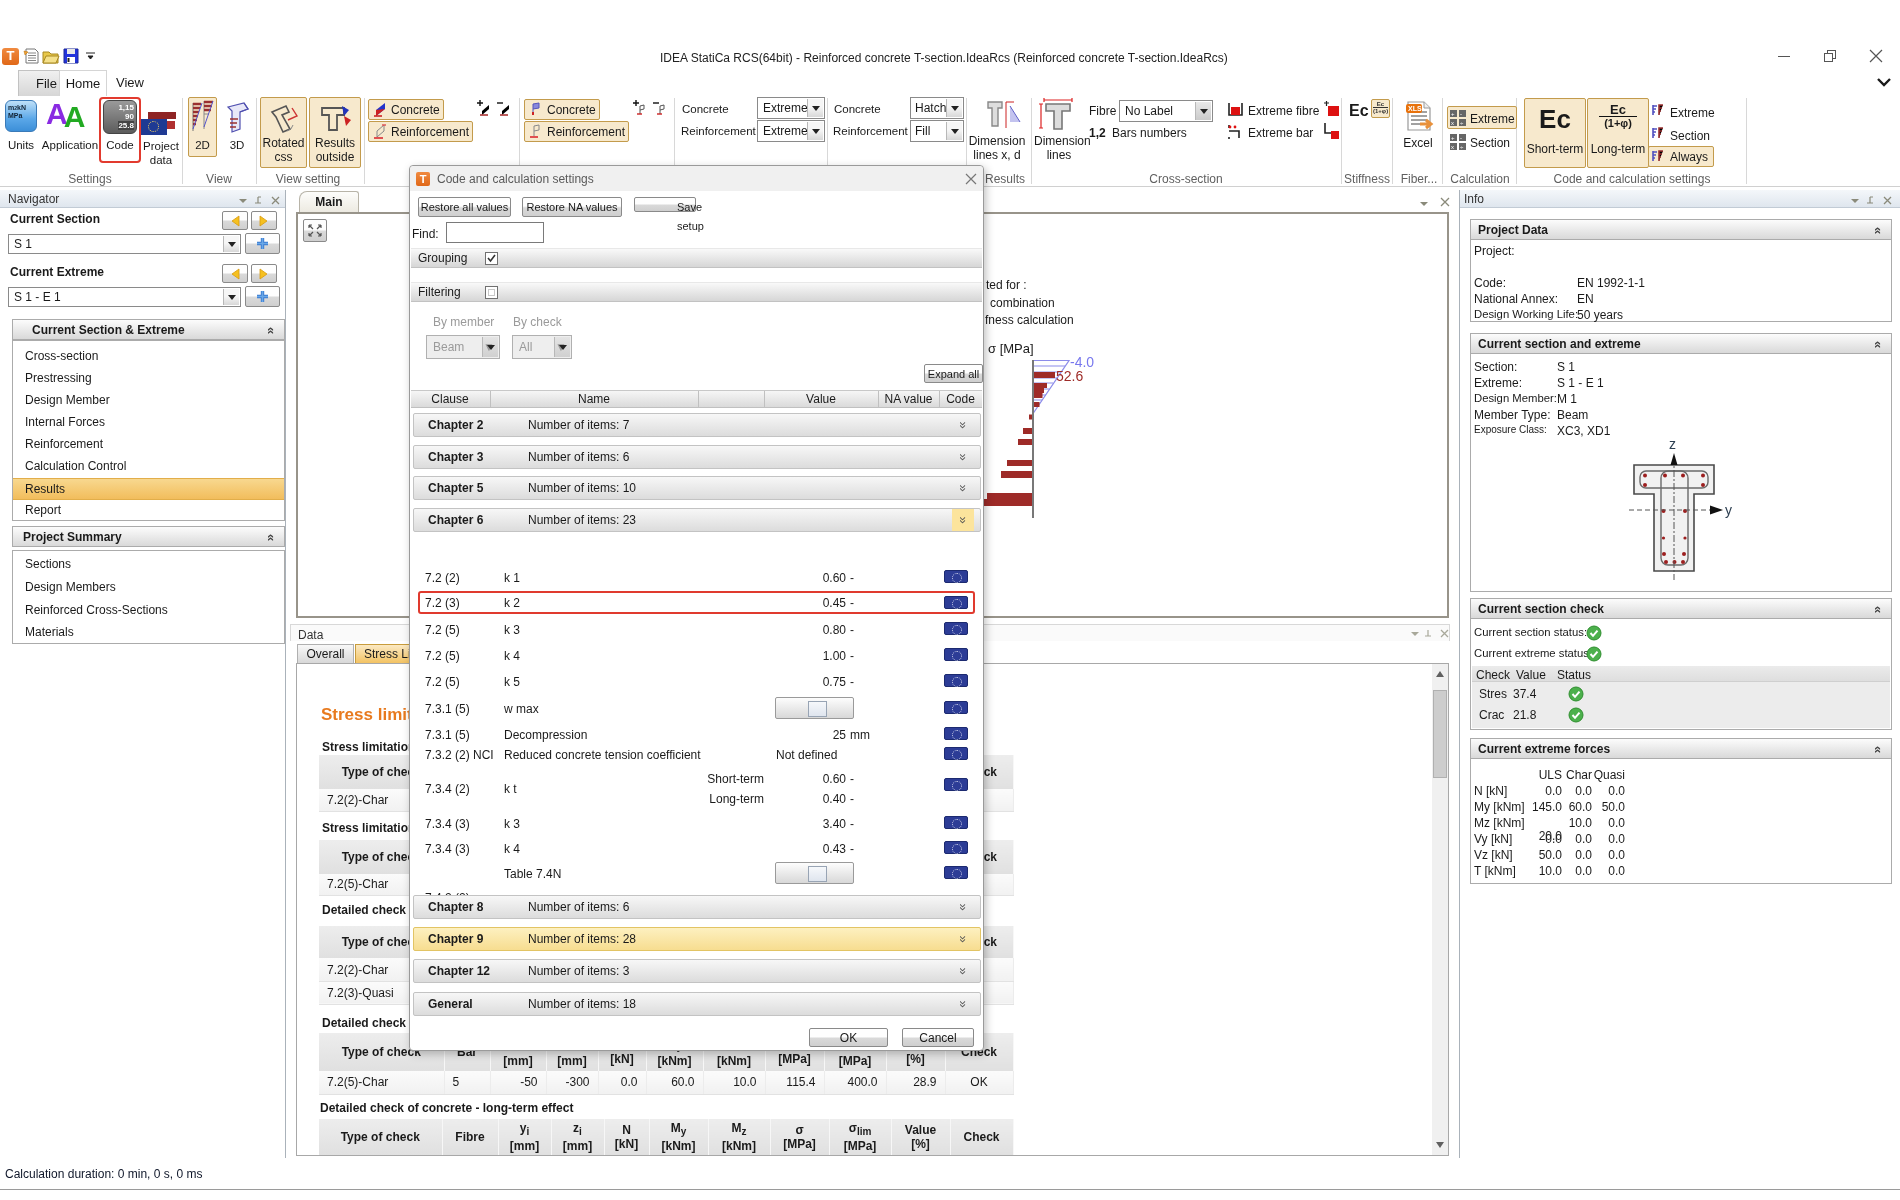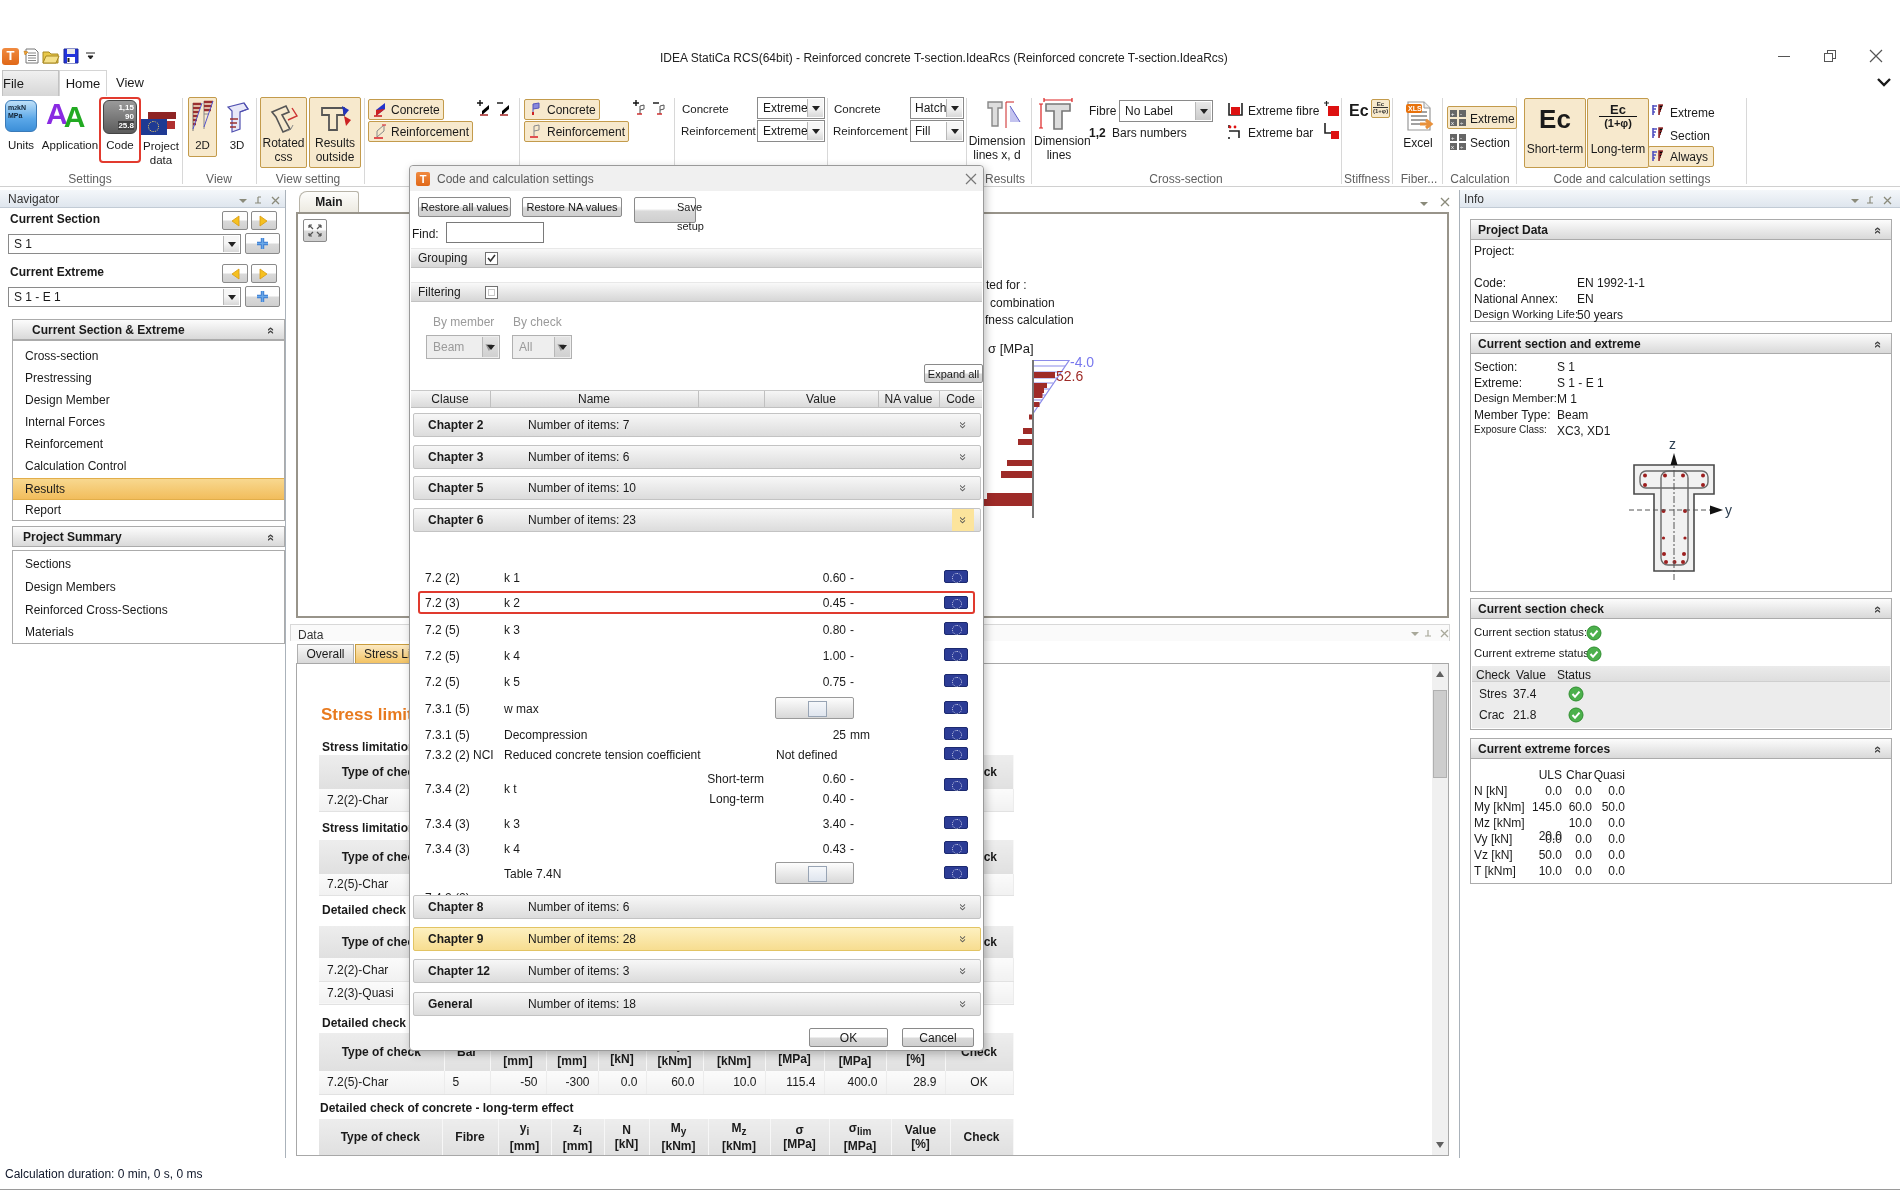--- a/index.html
+++ b/index.html
@@ -65,21 +65,21 @@
   </svg>
 
 <div class="abs" style="left:1778px;top:56px;width:12px;height:1px;background:#555;"></div>
 <div class="abs" style="left:1827px;top:50px;width:9px;height:9px;border:1px solid #555;"></div>
 <div class="abs" style="left:1824px;top:53px;width:9px;height:9px;border:1px solid #555;background:#fff;"></div>
 <svg class="abs" style="left:1868px;top:48px;" width="16" height="16">
     <path d="M2 2 L14 14 M14 2 L2 14" stroke="#555" stroke-width="1.2"></path>
   </svg>
 
 <div class="abs" style="left:0;top:70px;width:1900px;height:26px;background:#fff;"></div>
-<div class="abs" style="left:2px;top:70px;width:57px;height:34px;background:linear-gradient(#f0f0f0,#cfcfcf);border:1px solid #c2c2c2;text-align:left;line-height:25px;font-size:13px;">File</div>
+<div class="abs" style="left:18px;top:70px;width:57px;height:34px;background:linear-gradient(#f0f0f0,#cfcfcf);border:1px solid #c2c2c2;text-align:center;line-height:25px;font-size:13px;">File</div>
 <div class="abs" style="left:59px;top:70px;width:48px;height:27px;background:#fff;border:1px solid #d5d5d5;border-bottom:none;text-align:center;line-height:25px;font-size:13px;">Home</div>
 <div class="abs" style="left:107px;top:70px;width:46px;height:26px;text-align:center;line-height:25px;font-size:13px;">View</div>
 <svg class="abs" style="left:1876px;top:76px;" width="16" height="12">
     <path d="M2 3 L8 9 L14 3" stroke="#1a1a1a" stroke-width="2.4" fill="none"></path>
   </svg>
 
 <div class="abs" id="ribbon" style="left:0;top:96px;width:1900px;height:91px;background:#fff;border-bottom:1px solid #d0d0d0;"></div>
 
 <div class="vsep" style="left:182px;"></div>
 <div class="vsep" style="left:256px;"></div>
@@ -816,21 +816,21 @@
 <div class="abs" id="dialog" style="left:409px;top:165px;width:575px;height:886px;background:#fff;border:1px solid #9a9a9a;border-radius:4px;box-shadow:2px 3px 8px rgba(0,0,0,0.25);">
  <div class="abs" style="left:0;top:0;width:573px;height:25px;background:#f0f0f0;border-radius:4px 4px 0 0;"></div>
  <div class="abs" style="left:6px;top:6px;width:14px;height:14px;border-radius:2px;background:linear-gradient(#f08a40,#e06818);color:#fff;font-weight:bold;font-size:11px;text-align:center;line-height:14px;">T</div>
  <div class="abs" style="left:27px;top:6px;color:#5a5a5a;">Code and calculation settings</div>
  <svg class="abs" style="left:555px;top:7px;" width="12" height="12">
       <path d="M1 1 L11 11 M11 1 L1 11" stroke="#777" stroke-width="1.2"></path>
     </svg>
 
  <div class="abs btn" style="left:8px;top:31px;width:93px;height:20px;line-height:19px;font-size:11px;">Restore all values</div>
  <div class="abs btn" style="left:112px;top:31px;width:100px;height:20px;line-height:19px;font-size:11px;">Restore NA values</div>
- <div class="abs btn" style="left:224px;top:31px;width:62px;height:26px;line-height:19px;font-size:11px;padding-left:42px;">Save setup</div>
+ <div class="abs btn" style="left:224px;top:31px;width:62px;height:15px;line-height:19px;font-size:11px;padding-left:42px;">Save setup</div>
  <div class="abs" style="left:2px;top:61px;">Find:</div>
  <div class="abs" style="left:36px;top:56px;width:98px;height:21px;background:#fff;border:1px solid #7a7a7a;"></div>
 
  <div class="abs" style="left:1px;top:82px;width:571px;height:20px;background:linear-gradient(#f9f9f9,#d6d6d6);border-top:1px solid #e8e8e8;border-bottom:1px solid #c2c2c2;"></div>
  <div class="abs" style="left:8px;top:85px;">Grouping</div>
  <div class="abs" style="left:75px;top:86px;width:13px;height:13px;background:#fff;border:1px solid #707070;"><svg width="11" height="11">
         <path d="M2 5 l2.5 3 l4.5 -6" stroke="#333" stroke-width="1.6" fill="none"></path>
       </svg></div>
  <div class="abs" style="left:1px;top:116px;width:571px;height:20px;background:linear-gradient(#f9f9f9,#d6d6d6);border-top:1px solid #e8e8e8;border-bottom:1px solid #c2c2c2;"></div>
  <div class="abs" style="left:8px;top:119px;">Filtering</div>

